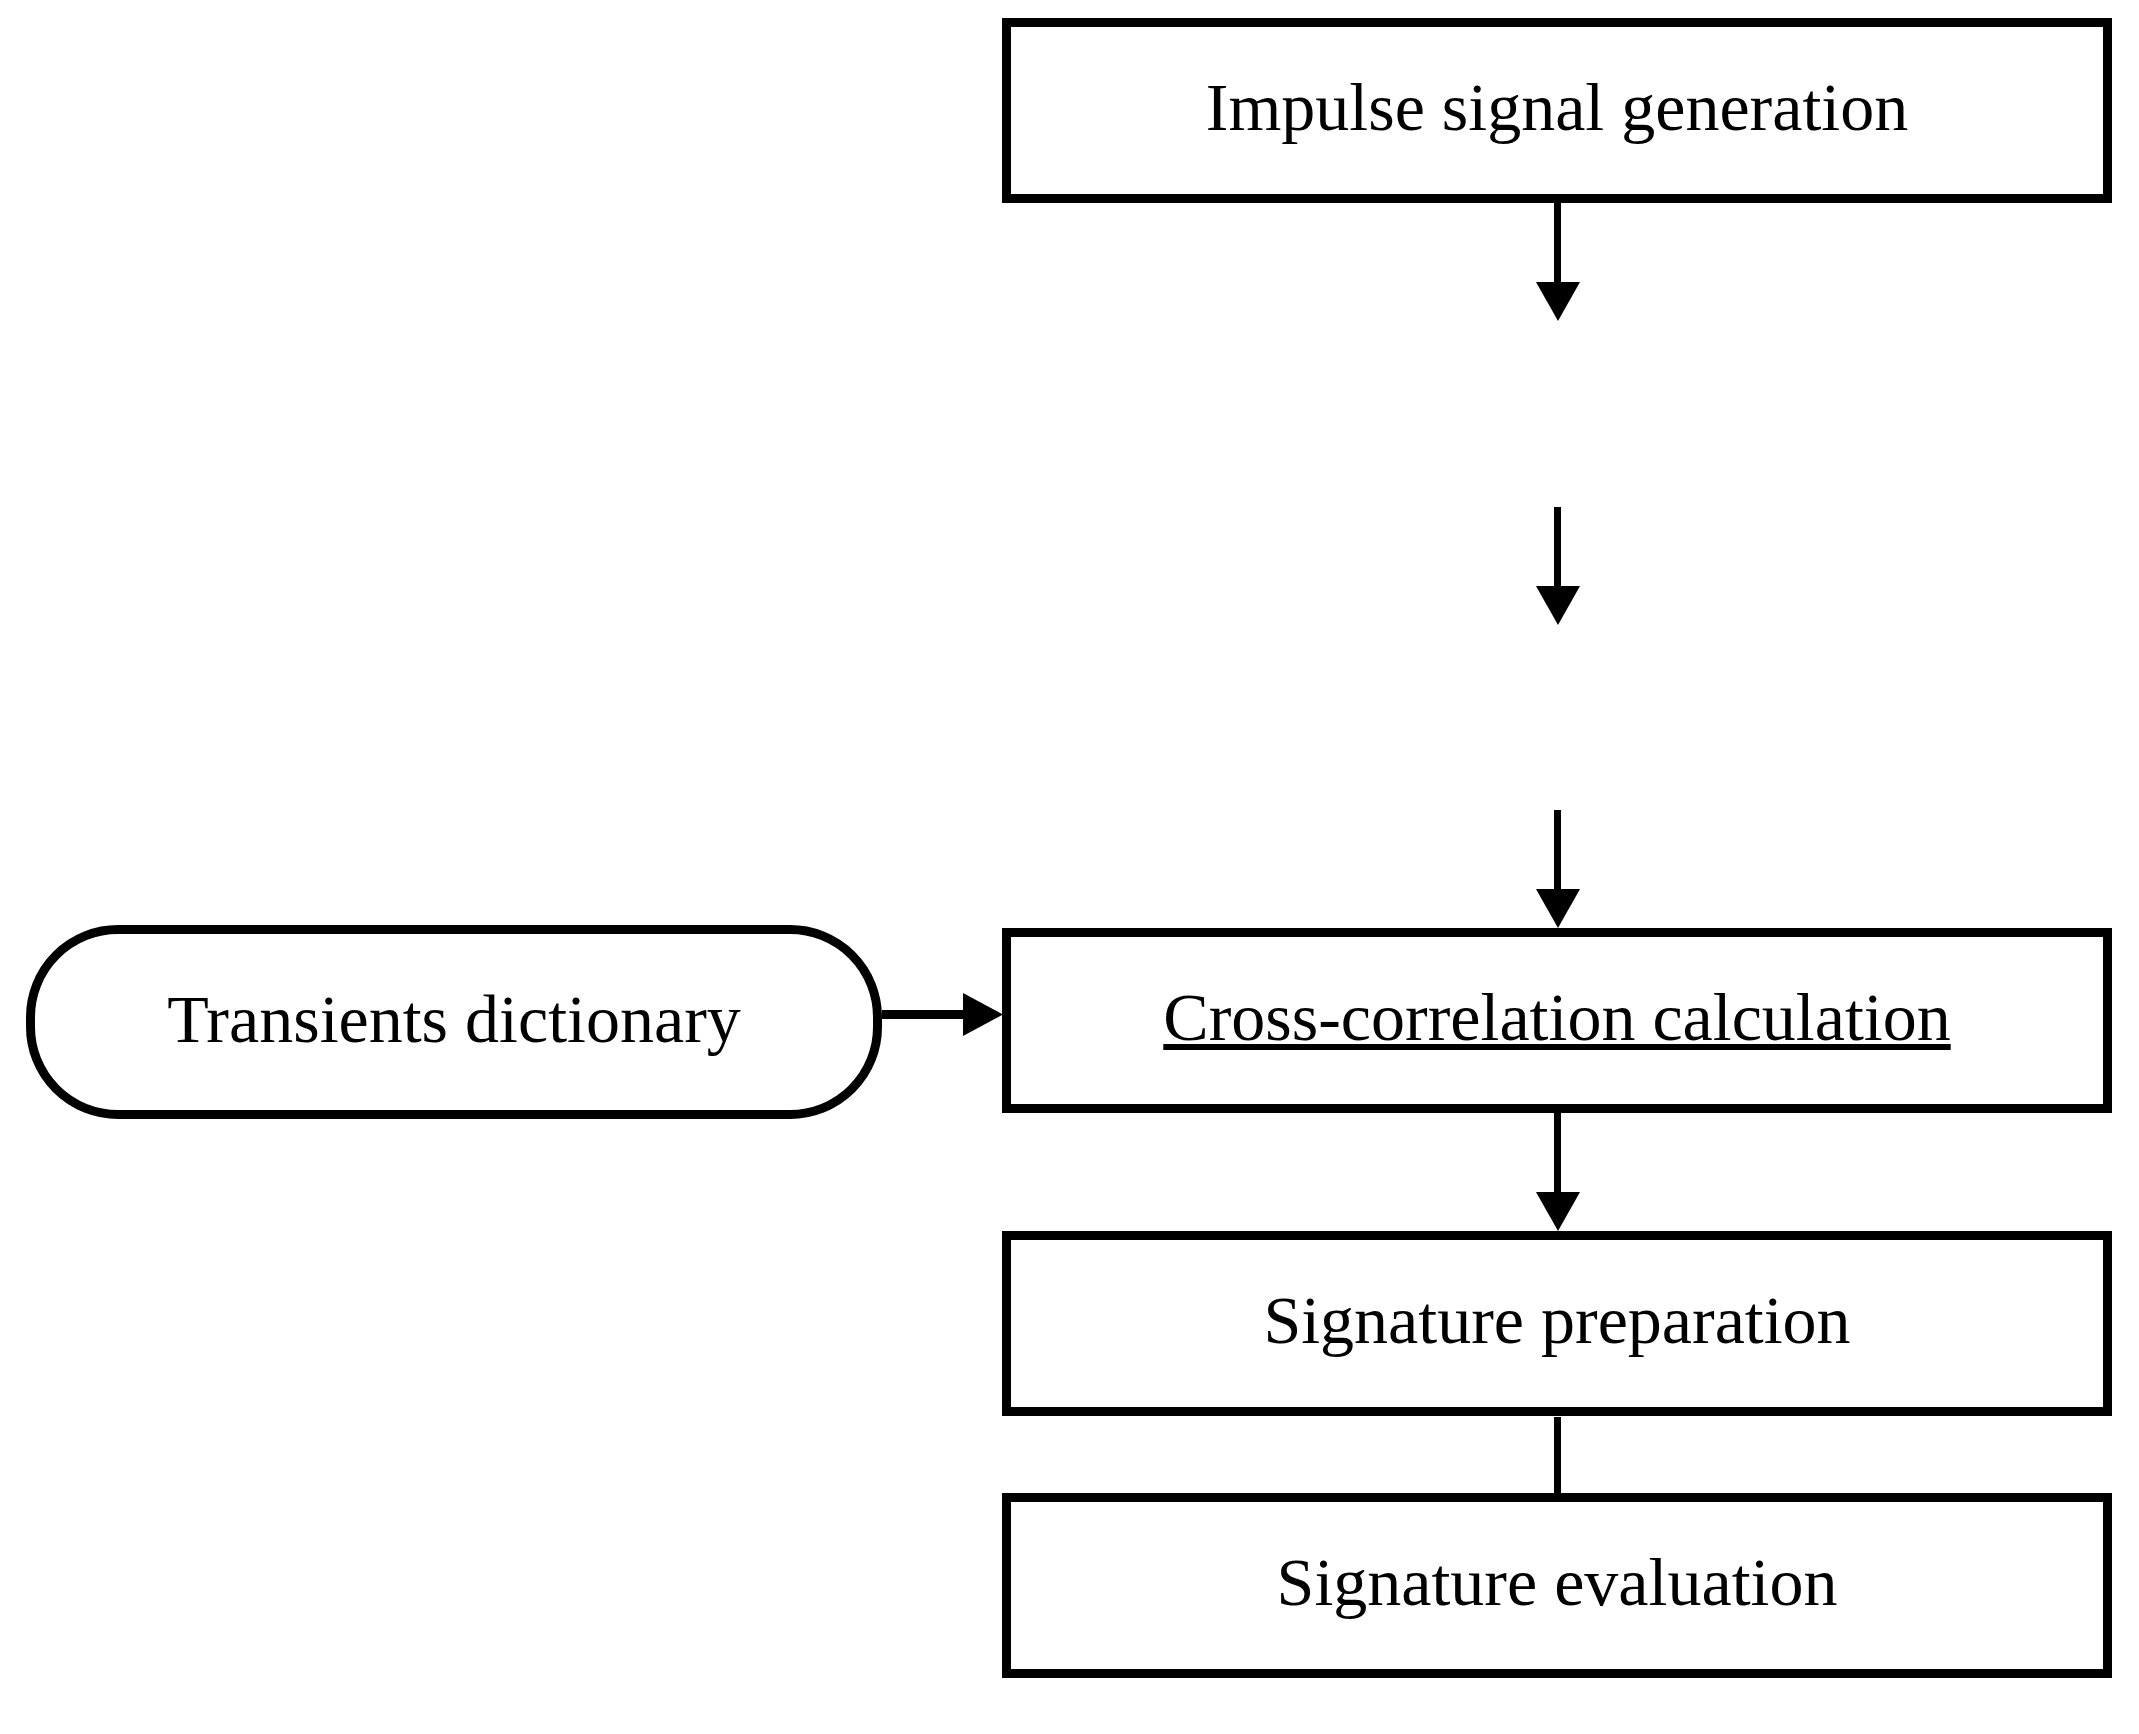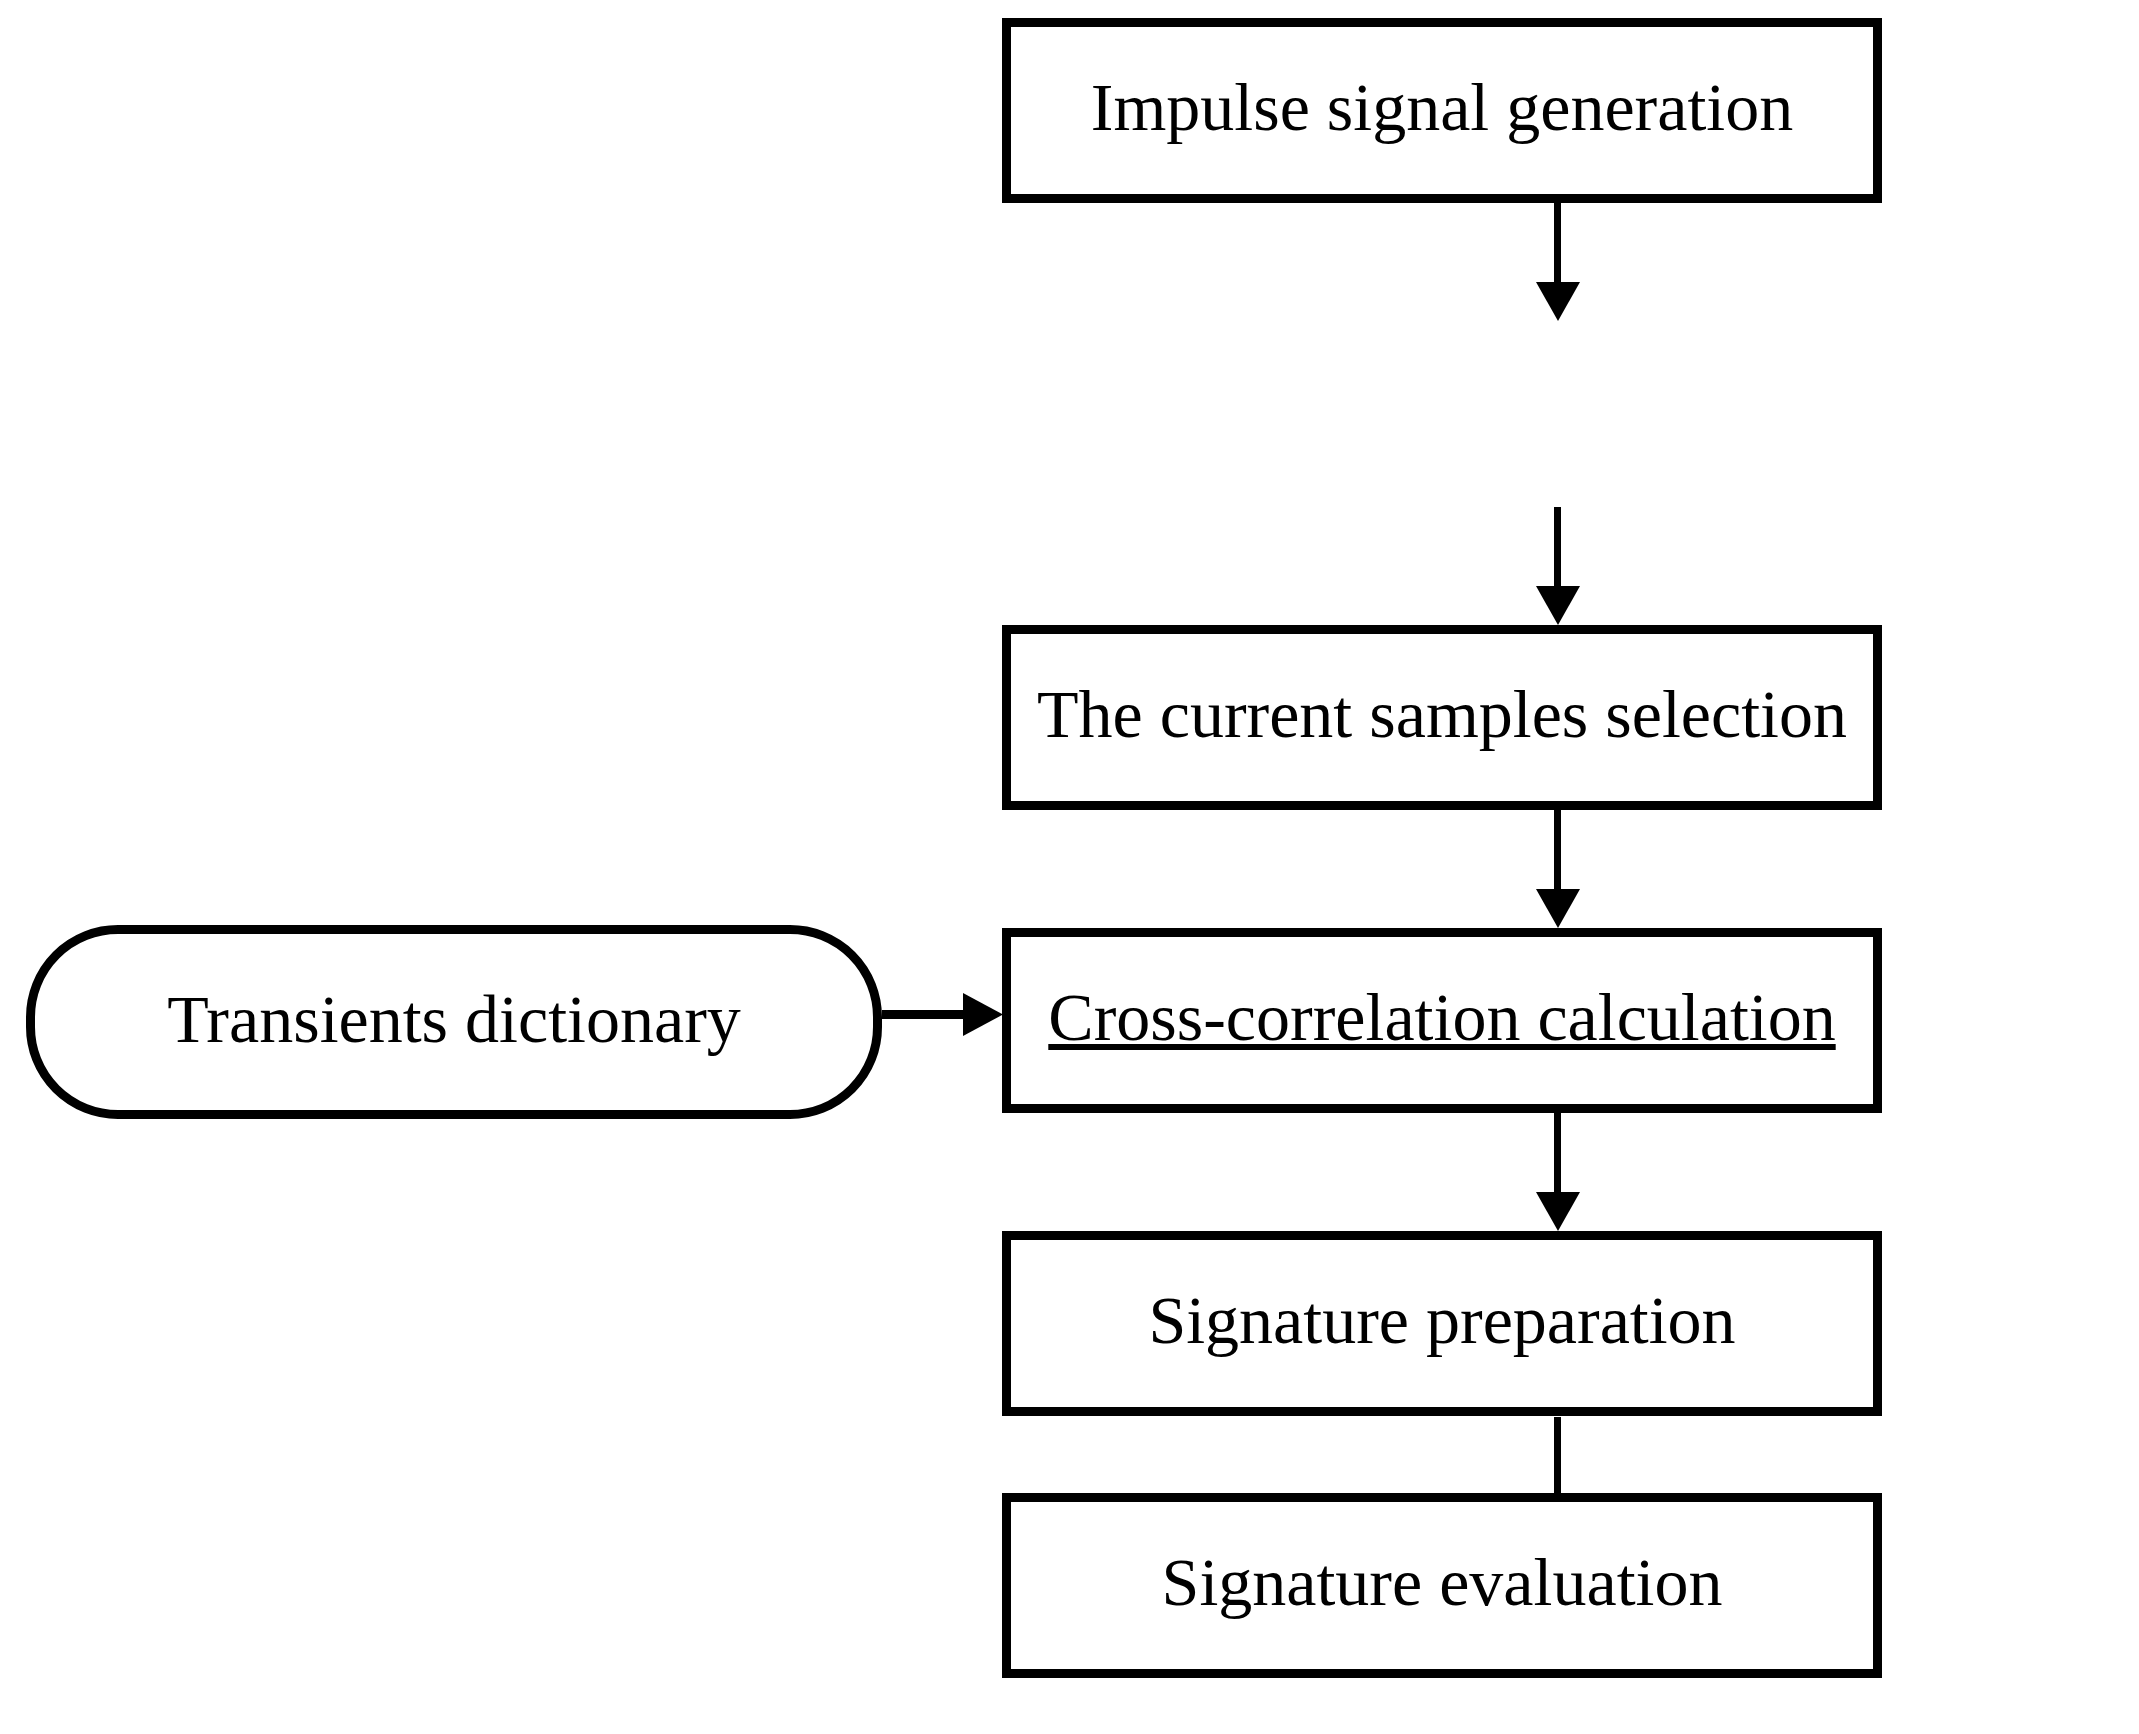--- a/index.html
+++ b/index.html
@@ -28,21 +28,21 @@
     font-size: 68px;
     line-height: 1;
     white-space: nowrap;
   }
   .node .label {
     display: block;
     padding-bottom: 6.5px; 
   }
   .rect-node {
     left: 1002px;
-    width: 880px;
+    width: 1110px;
     height: 185px;
     text-align: right;
   }
   #node-impulse     { top: 18px;   }
   #node-measure     { top: 321px;  }
   #node-samples     { top: 625px;  }
   #node-crosscorr   { top: 928px; text-decoration: underline; }
   #node-prepare     { top: 1231px; }
   #node-evaluate    { top: 1493px; }
   #node-dictionary {
@@ -99,23 +99,20 @@
     <span class="label">Impulse signal generation</span>
   </div>
 
   <div class="vline" id="edge1-line"></div>
   <div class="vhead" id="edge1-head"></div>
 
 
   <div class="vline" id="edge2-line"></div>
   <div class="vhead" id="edge2-head"></div>
 
-  <div class="node rect-node" id="node-samples">
-    <span class="label">The current samples selection</span>
-  </div>
 
   <div class="vline" id="edge3-line"></div>
   <div class="vhead" id="edge3-head"></div>
 
   <div class="node" id="node-dictionary">
     <span class="label">Transients dictionary</span>
   </div>
 
   <div id="hedge-line"></div>
   <div id="hedge-head"></div>

